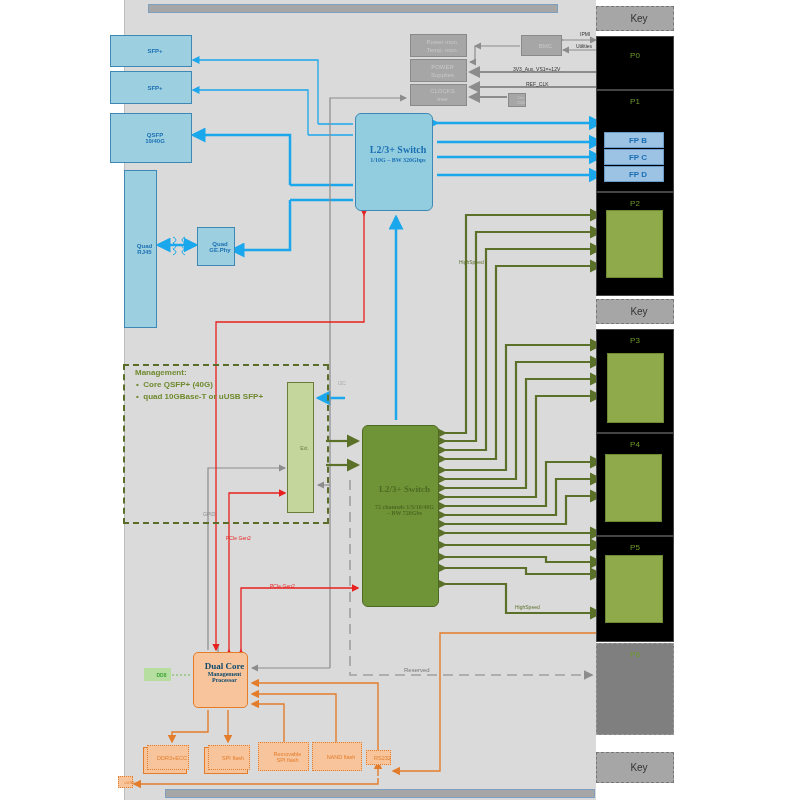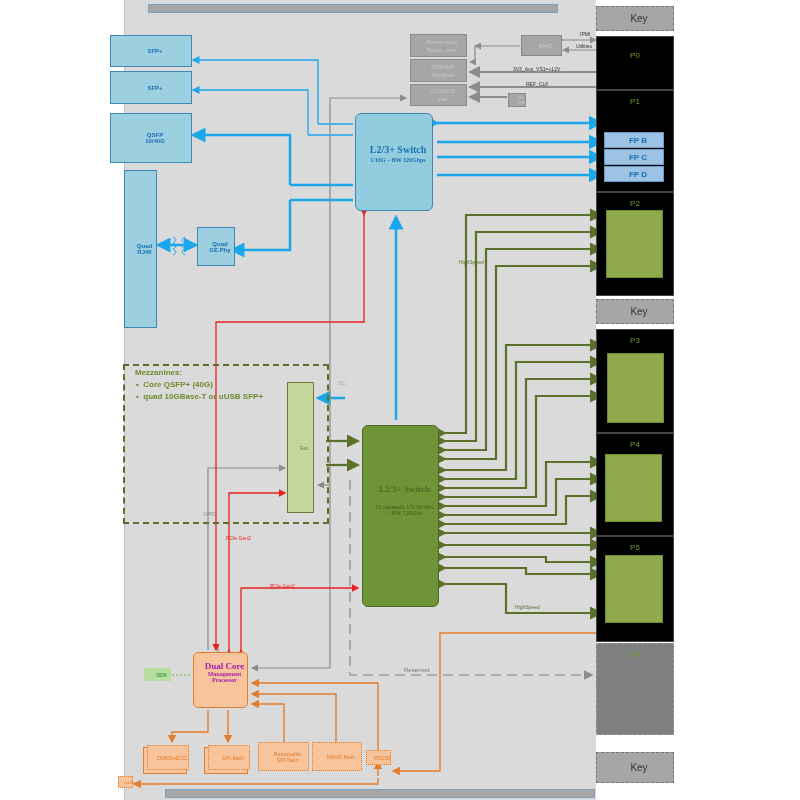--- a/index.html
+++ b/index.html
@@ -12,21 +12,21 @@
   .slot{background:#000000;border:1px solid #444;}
   .slot.res{background:#7f7f7f;border:1px dashed #9a9a9a;}
   .plabel{position:absolute;left:0;right:0;top:14px;text-align:center;color:#6f9a2a;font-size:8px;}
   .plabel.top{top:6px;}
   .fp{left:604px;width:60px;height:16px;background:#9cc3e4;border:1px solid #6a9bc8;color:#1b6fb3;font-size:8px;font-weight:bold;display:flex;align-items:center;justify-content:center;}
   .pgreen{background:#8faa4a;border:1px solid #6e8a33;}
   .lb{background:#9ccfe0;border:1px solid #3e88b6;color:#1b6fb3;font-size:6px;display:flex;align-items:center;justify-content:center;text-align:center;font-weight:bold;}
   .gbox{background:#a6a6a6;border:1px solid #8a8a8a;color:#c9c9c9;font-size:6px;display:flex;align-items:center;justify-content:center;text-align:center;line-height:8px;}
   .sw1{left:355px;top:113px;width:78px;height:98px;background:#92cddf;border:1px solid #3e88b6;border-radius:6px;color:#1b6fb3;font-family:"Liberation Serif",serif;text-align:center;}
   .sw2{left:362px;top:425px;width:77px;height:182px;background:#6f9437;border:1px solid #4c6a22;border-radius:6px;color:#4c6a22;font-family:"Liberation Serif",serif;text-align:center;}
-  .mgmt{left:193px;top:652px;width:55px;height:56px;background:#f8c49b;border:1px solid #e37d2b;border-radius:5px;color:#a21caf;font-family:"Liberation Serif",serif;text-align:center;font-weight:bold;}
+  .mgmt{left:193px;top:652px;width:55px;height:56px;background:#f8c49b;border:1px solid #e37d2b;border-radius:5px;color:#0c4a6e;font-family:"Liberation Serif",serif;text-align:center;font-weight:bold;}
   .obox{background:#f8c49b;border:1px dotted #e37d2b;color:#e37d2b;font-size:5.5px;display:flex;align-items:center;justify-content:center;text-align:center;}
   .mezz{left:123px;top:364px;width:206px;height:160px;border:2px dashed #5a6e2a;}
   .ext{left:287px;top:382px;width:27px;height:131px;background:#c4d69c;border:1px solid #6a7d3a;color:#6a7d3a;font-size:5px;display:flex;align-items:center;justify-content:center;}
   .tiny{font-size:5px;}
   svg{position:absolute;left:0;top:0;}
 </style>
 </head>
 <body>
 
 <div class="abs board"></div>
@@ -213,21 +213,21 @@
 <div class="abs tiny" style="left:568px;top:43px;color:#333;">Utilities</div>
 <div class="abs tiny" style="left:505px;top:66px;color:#333;">3V3_Aux, VS1=+12V</div>
 <div class="abs tiny" style="left:518px;top:81px;color:#333;">REF_CLK</div>
 
 <div class="abs sw1">
   <div style="margin-top:30px;font-size:10px;font-weight:bold;">L2/3+ Switch</div>
   <div style="font-size:6px;font-weight:bold;margin-top:2px;">1/10G – BW 320Gbps</div>
 </div>
 
 <div class="abs mezz"></div>
-<div class="abs" style="left:127px;top:368px;color:#6f8a2e;font-size:8px;font-weight:bold;">Mezzanines:</div>
+<div class="abs" style="left:127px;top:368px;color:#6f8a2e;font-size:8px;font-weight:bold;">Management:</div>
 <div class="abs" style="left:128px;top:380px;color:#6f8a2e;font-size:8px;font-weight:bold;">•&nbsp;&nbsp;<span>Core QSFP+ (40G)</span></div>
 <div class="abs" style="left:128px;top:392px;color:#6f8a2e;font-size:8px;font-weight:bold;">•&nbsp;&nbsp;<span>quad 10GBase-T or uUSB SFP+</span></div>
 <div class="abs ext">Ext.</div>
 <div class="abs tiny" style="left:330px;top:380px;color:#aaa;">I2C</div>
 <div class="abs tiny" style="left:195px;top:511px;color:#888;">GPIO</div>
 
 <div class="abs sw2">
   <div style="margin-top:58px;font-size:9px;font-weight:bold;">L2/3+ Switch</div>
   <div style="font-size:6px;font-weight:bold;margin:10px 4px 0;">72 channels 1/5/10/40G – BW 720Gbs</div>
 </div>

